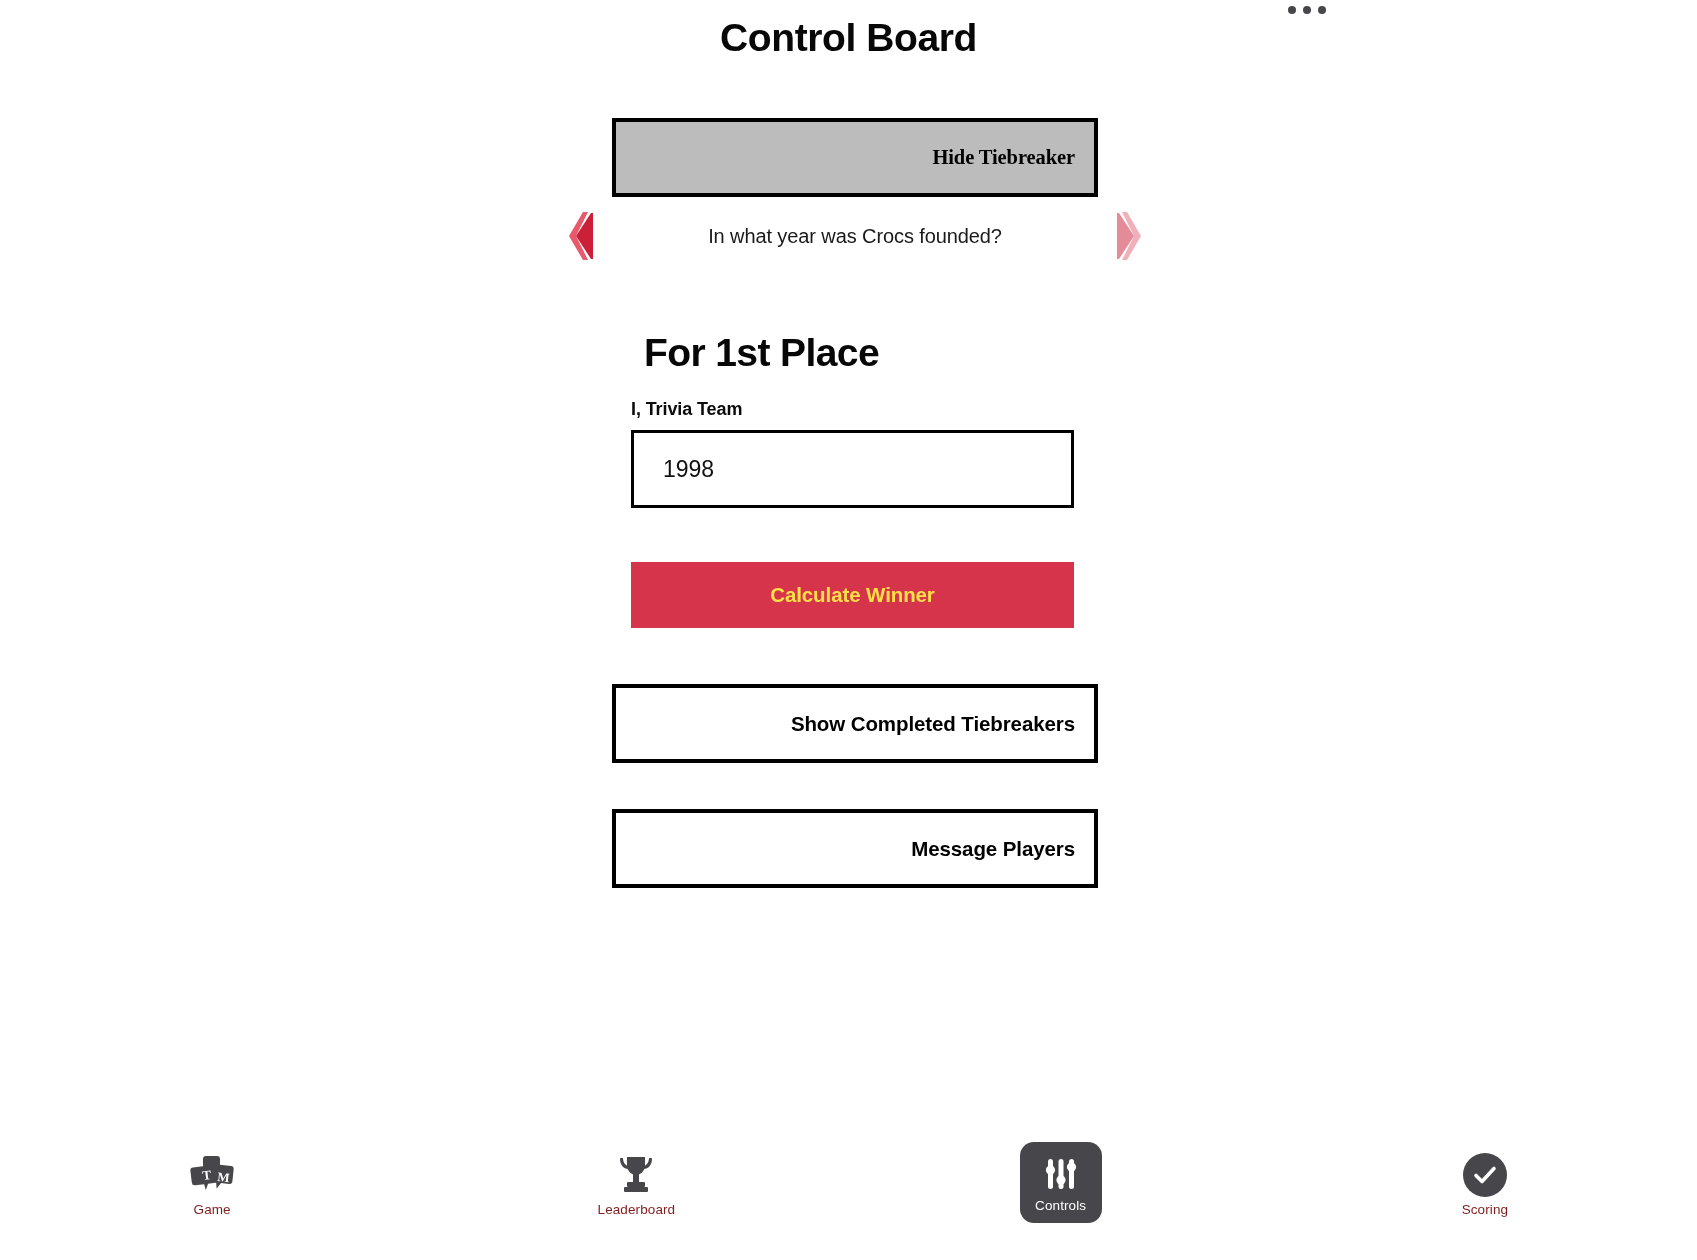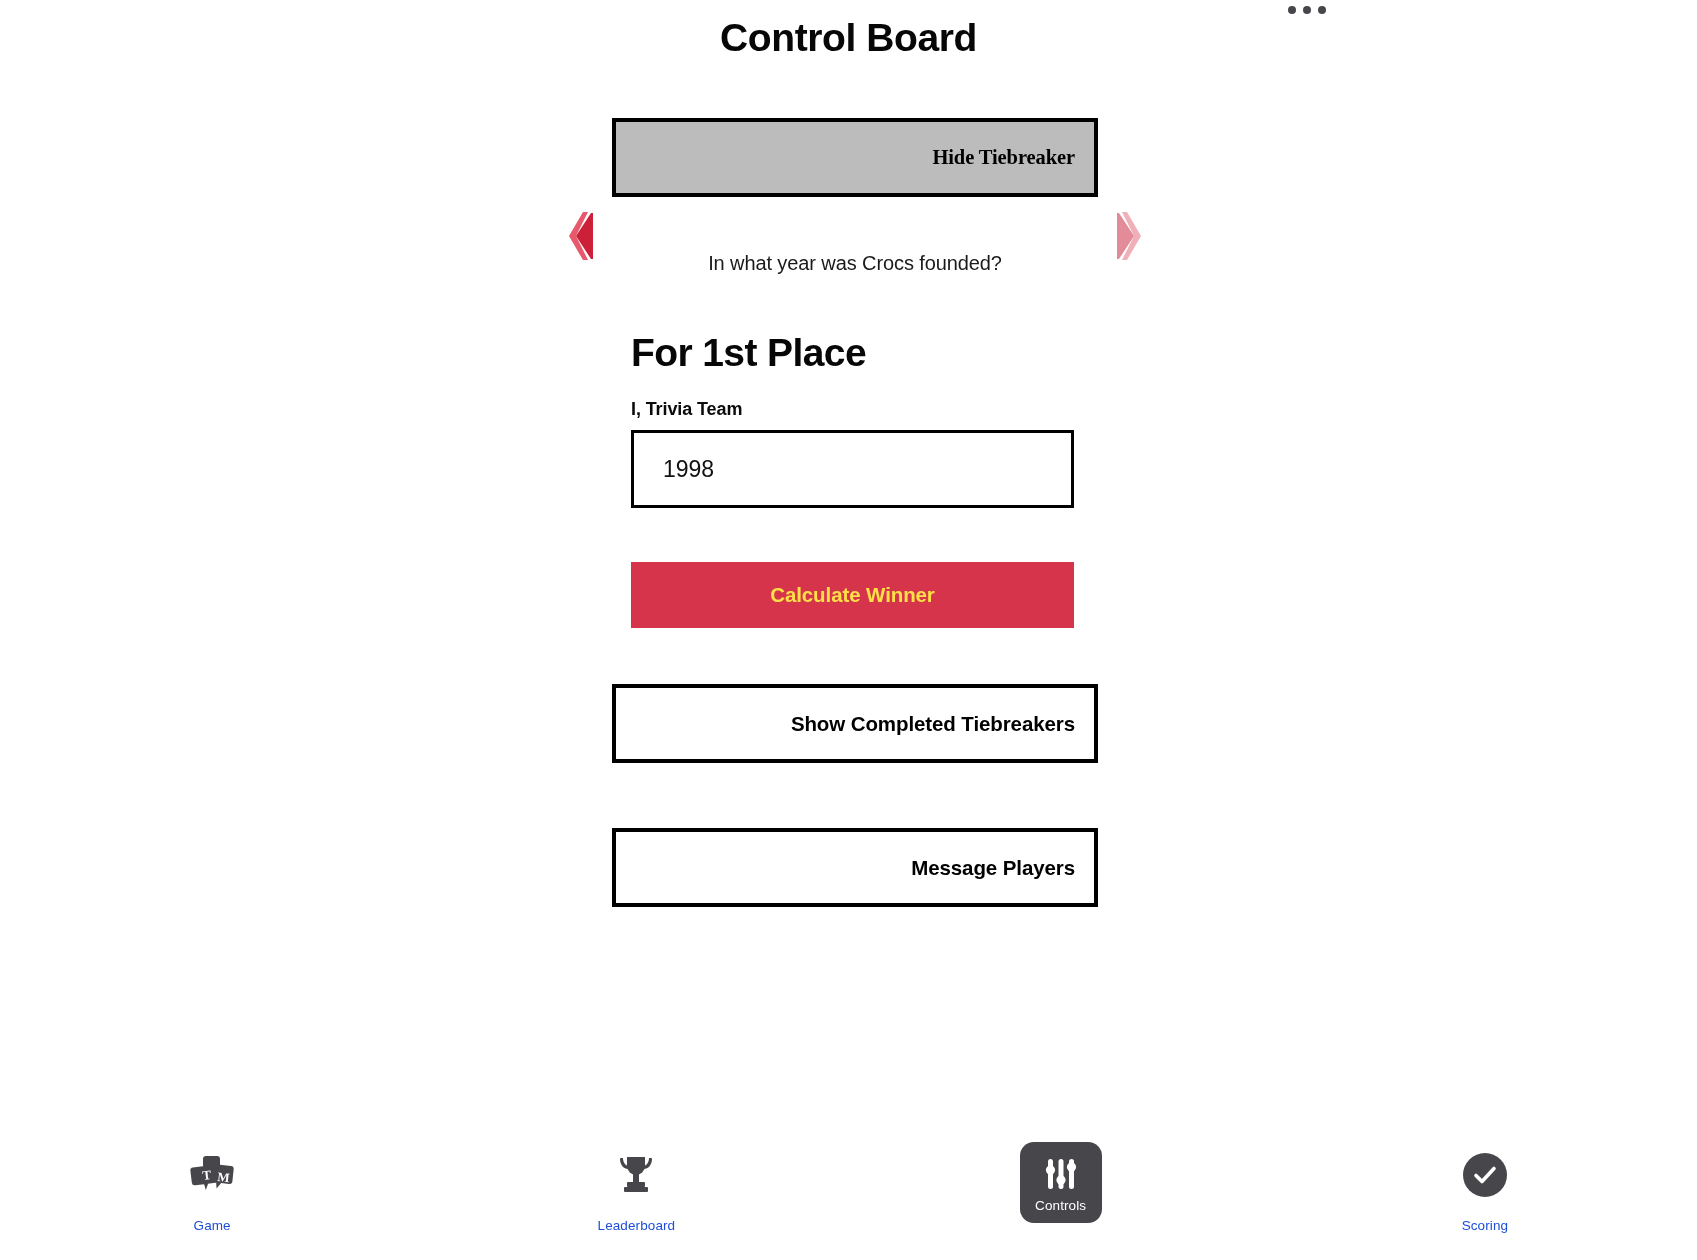--- a/index.html
+++ b/index.html
@@ -75,21 +75,21 @@
     letter-spacing: -0.1px;
     font-family: Liberation Serif, serif;
   }
 
   
   .question-row {
     position: relative;
     width: 486px;
     height: 78px;
     display: flex;
-    align-items: flex-end;
+    align-items: center;
     justify-content: center;
   }
   .question-text {
     font-size: 20px;
     color: #1a1a1a;
     letter-spacing: -0.1px;
   }
   .nav-arrow {
     position: absolute;
     top: 50%;
@@ -115,21 +115,21 @@
     font-size: 20.5px;
     font-weight: 700;
     color: #ffffff;
     cursor: pointer;
     letter-spacing: -0.1px;
   }
 
   
   .section-heading {
     margin-top: 56px;
-    margin-left: 19px;
+    margin-left: 32px;
     font-size: 39px;
     font-weight: 700;
     color: #070707;
     letter-spacing: -0.6px;
   }
 
   
   .field {
     margin-left: 19px;
     margin-top: 24px;
@@ -182,21 +182,21 @@
     display: flex;
     align-items: center;
     justify-content: flex-end;
     padding-right: 19px;
     font-size: 20.5px;
     font-weight: 700;
     color: #000000;
     cursor: pointer;
     letter-spacing: -0.1px;
   }
-  .btn-outline.second { margin-top: 65px; }
+  .btn-outline.second { margin-top: 46px; }
 
   
   .tabbar {
     position: absolute;
     left: 0;
     bottom: 0;
     width: 1697px;
     height: 118px;
     display: flex;
     align-items: flex-start;
@@ -214,23 +214,23 @@
   .tab-icon {
     width: 46px;
     height: 46px;
     display: flex;
     align-items: center;
     justify-content: center;
     color: #46464b;
   }
   .tab-icon svg { display: block; }
   .tab-label {
-    margin-top: 20px;
+    margin-top: 4px;
     font-size: 13.5px;
-    color: #1d4ed8;
+    color: #7f1d1d;
     letter-spacing: 0.1px;
   }
 
   
   .tab.active {
     flex: none;
     width: 82px;
     margin: 0 auto;
     background: #46464b;
     border-radius: 14px;

